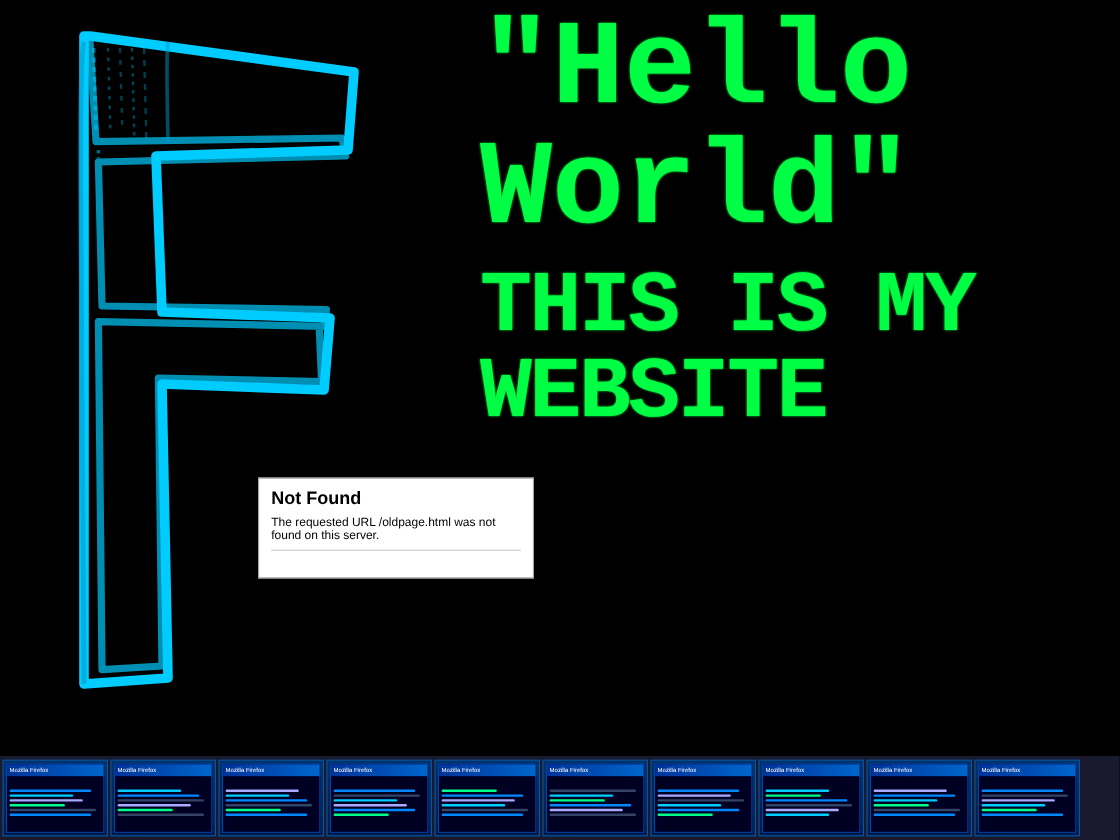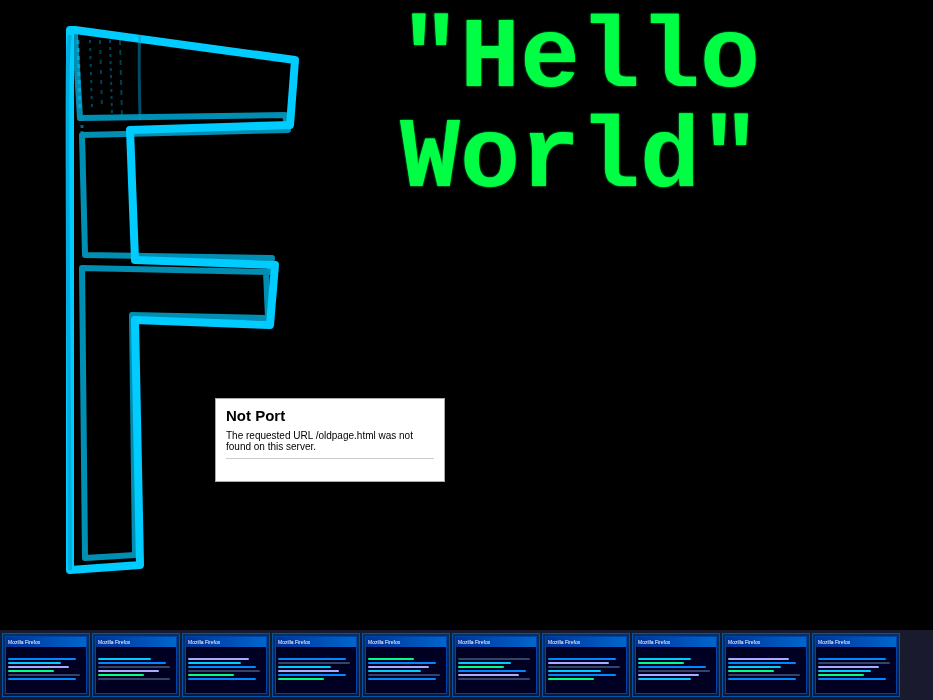--- a/index.html
+++ b/index.html
@@ -197,24 +197,25 @@
 
       <path d="M 72 115 L 72 122" stroke="#00ccff" stroke-width="3" stroke-dasharray="3,3" opacity="0.5"></path>
 
       <path d="M 60 25 C 55 40 58 200 60 560" stroke="#0099cc" stroke-width="4" fill="none" opacity="0.6"></path>
       <path d="M 130 25 C 128 38 130 100 130 110" stroke="#0099cc" stroke-width="3" fill="none" opacity="0.5"></path>
     </svg>
   </div>
 
   <div class="right-text">
     <div class="hello-world">"Hello World"</div>
+    <div class="this-is-my-website">THIS IS MY WEBSITE</div>
   </div>
 
   <div class="not-found-box">
-    <div class="not-found-title">Not Port</div>
+    <div class="not-found-title">Not Found</div>
     <div class="not-found-body">The requested URL /oldpage.html was not found on this server.</div>
   </div>
 
 </div>
 
 <div class="taskbar">
 
   <div class="taskbar-item">
     <div class="taskbar-item-inner">
       <div class="taskbar-item-titlebar">

